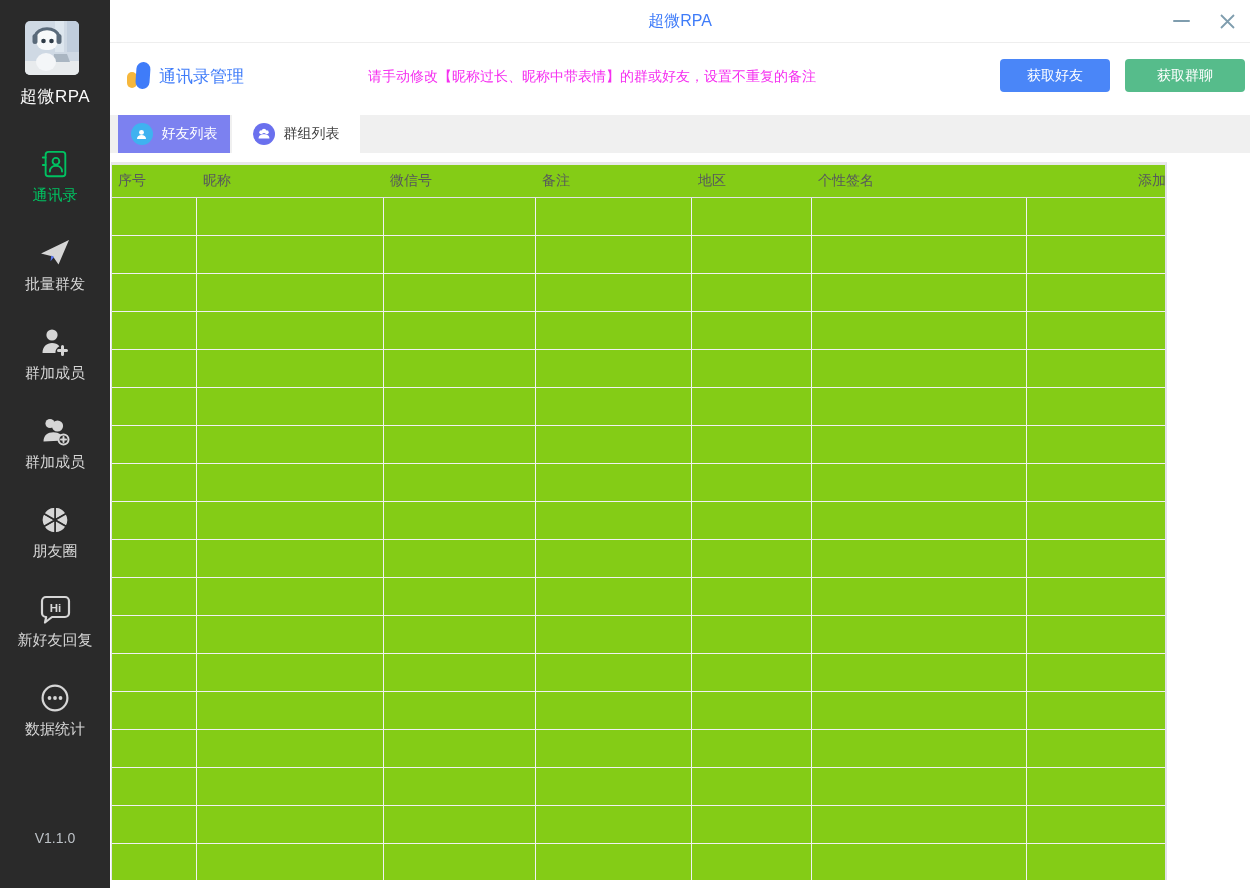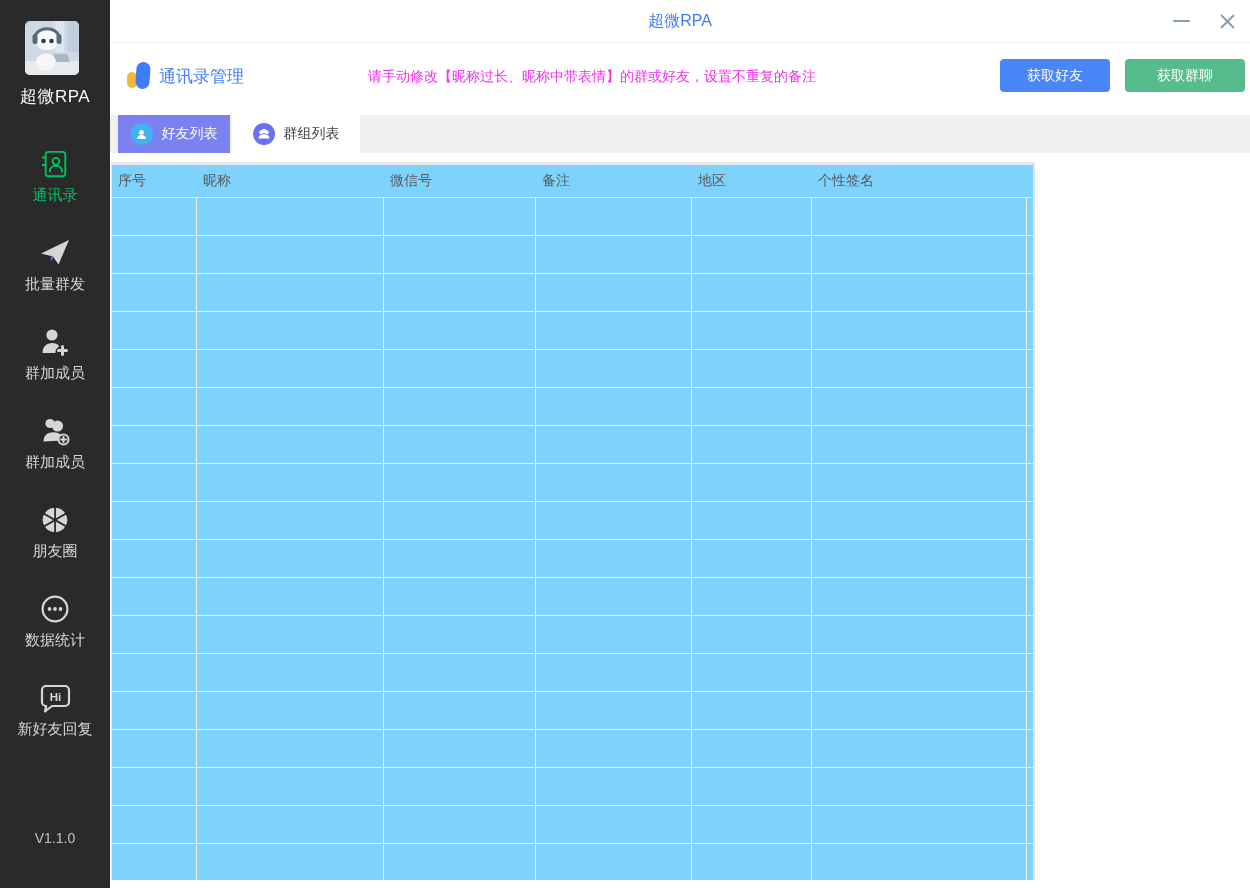--- a/index.html
+++ b/index.html
@@ -39,21 +39,21 @@
   .btn-blue { left:890px; width:110px; background:#4a86f8; }
   .btn-green { left:1015px; width:120px; background:#56bc8b; }
 
   
   .tab-strip { position:absolute; left:110px; top:115px; width:1140px; height:38px; background:#f0f0f0; display:flex; padding-left:8px; }
   .tab { height:38px; display:flex; align-items:center; justify-content:center; gap:9px; font-size:14px; color:#404040; background:#fff; cursor:pointer; margin-right:2px; }
   .tab.active { background:#7c81f0; color:#fff; }
   .tab .tab-ico { width:22px; height:22px; border-radius:50%; display:flex; align-items:center; justify-content:center; flex:none; }
 
   
-  .table-area { position:absolute; left:111px; top:162px; width:924px; height:718px; background:#7dd3fc;
+  .table-area { position:absolute; left:111px; top:162px; width:1056px; height:718px; background:#84cc16;
     border:1px solid #e4e5eb; border-top:3px solid #e8e8ea; border-right:2px solid #e0e1e8; border-bottom:none; overflow:hidden; }
   .thead { display:flex; height:33px; align-items:center; border-bottom:1px solid #e2e2e6; color:#57595c; font-size:14px; }
   .th { padding-left:6px; flex:none; }
   .th.spacer, .cell.spacer { flex:1; }
   .trow { display:flex; height:38px; border-bottom:1px solid #f0f0f2; }
   .cell { border-right:1px solid #f0f0f2; height:100%; flex:none; }
   .cell.spacer { border-right:none; }
 </style>
 </head>
 <body>
@@ -111,32 +111,32 @@
         <div class="nav-item"><span class="icon"><svg width="32" height="32" viewBox="0 0 32 32">
               <g fill="currentColor" stroke="#2a2a2a" stroke-width="1.6">
                 <path d="M16 16 L16 3 A13 13 0 0 1 27.3 9.5 Z"></path>
                 <path d="M16 16 L16 3 A13 13 0 0 1 27.3 9.5 Z" transform="rotate(60 16 16)"></path>
                 <path d="M16 16 L16 3 A13 13 0 0 1 27.3 9.5 Z" transform="rotate(120 16 16)"></path>
                 <path d="M16 16 L16 3 A13 13 0 0 1 27.3 9.5 Z" transform="rotate(180 16 16)"></path>
                 <path d="M16 16 L16 3 A13 13 0 0 1 27.3 9.5 Z" transform="rotate(240 16 16)"></path>
                 <path d="M16 16 L16 3 A13 13 0 0 1 27.3 9.5 Z" transform="rotate(300 16 16)"></path>
               </g>
             </svg></span><div class="label">朋友圈</div></div>
+        <div class="nav-item"><span class="icon"><svg width="34" height="32" viewBox="0 0 34 32">
+              <path d="M8 4 h19 a4 4 0 0 1 4 4 v12 a4 4 0 0 1 -4 4 h-13 l-7 5.5 l1.2-5.5 h-0.2 a4 4 0 0 1 -4 -4 v-12 a4 4 0 0 1 4 -4 z" fill="none" stroke="currentColor" stroke-width="2.2" stroke-linejoin="round"></path>
+              <text x="17.5" y="18.5" font-size="11.5" font-weight="bold" fill="currentColor" text-anchor="middle" font-family="Liberation Sans, sans-serif">Hi</text>
+            </svg></span><div class="label">新好友回复</div></div>
         <div class="nav-item"><span class="icon"><svg width="32" height="32" viewBox="0 0 32 32">
               <circle cx="16" cy="16" r="12.4" fill="none" stroke="currentColor" stroke-width="2.2"></circle>
               <g fill="currentColor">
                 <circle cx="10.5" cy="16" r="1.9"></circle>
                 <circle cx="16" cy="16" r="1.9"></circle>
                 <circle cx="21.5" cy="16" r="1.9"></circle>
               </g>
             </svg></span><div class="label">数据统计</div></div>
-        <div class="nav-item"><span class="icon"><svg width="34" height="32" viewBox="0 0 34 32">
-              <path d="M8 4 h19 a4 4 0 0 1 4 4 v12 a4 4 0 0 1 -4 4 h-13 l-7 5.5 l1.2-5.5 h-0.2 a4 4 0 0 1 -4 -4 v-12 a4 4 0 0 1 4 -4 z" fill="none" stroke="currentColor" stroke-width="2.2" stroke-linejoin="round"></path>
-              <text x="17.5" y="18.5" font-size="11.5" font-weight="bold" fill="currentColor" text-anchor="middle" font-family="Liberation Sans, sans-serif">Hi</text>
-            </svg></span><div class="label">新好友回复</div></div>
       </nav>
     <div class="version">V1.1.0</div>
   </aside>
 
   <header class="titlebar">
     <div class="window-title">超微RPA</div>
     <div class="win-btn win-min">
       <span class="dash"></span>
     </div>
     <div class="win-btn win-close">

